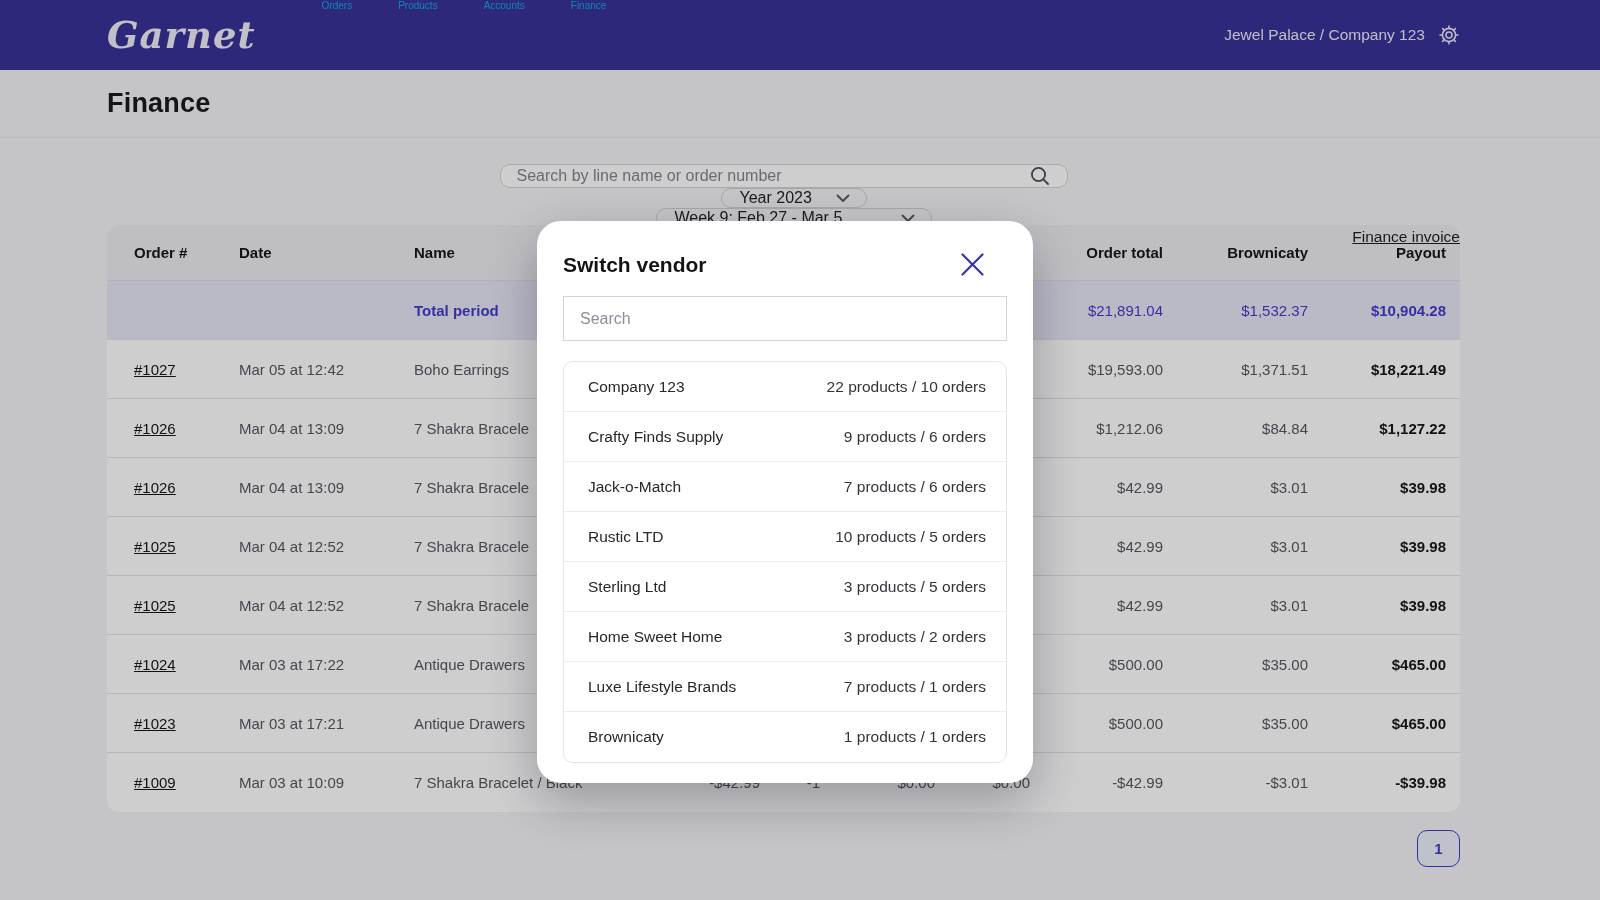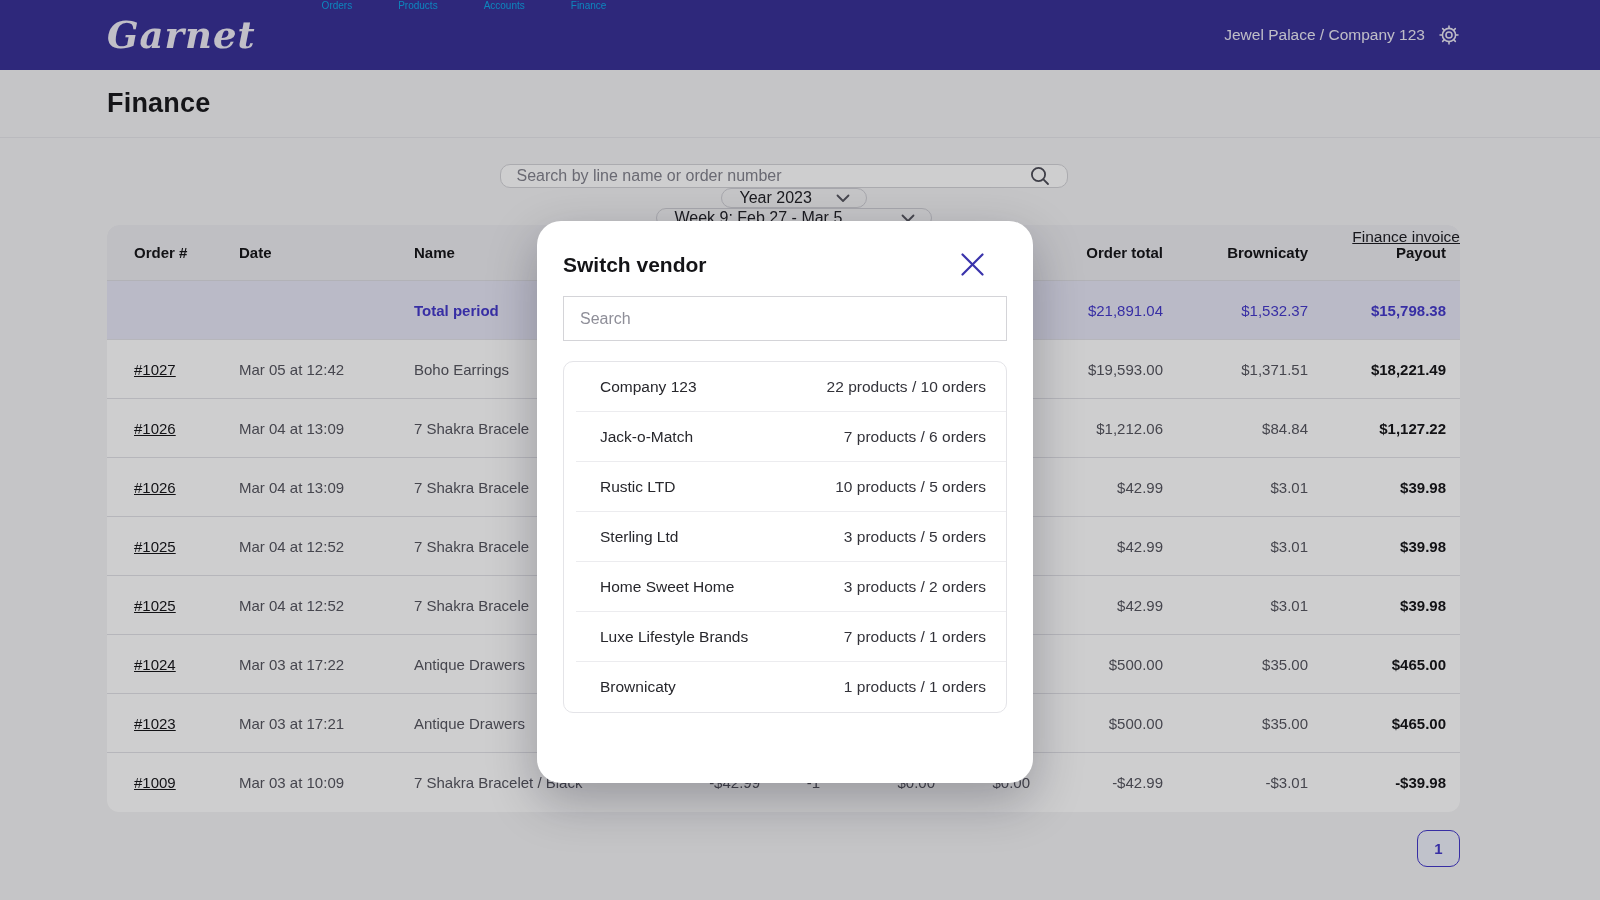--- a/index.html
+++ b/index.html
@@ -125,21 +125,21 @@
   .modal-head h2{font-size:21px;font-weight:700;color:#141417;}
   .close{background:none;border:none;cursor:pointer;display:flex;align-items:center;padding:4px;margin-right:18px;}
   .modal-search{
     width:100%;height:45px;margin-top:15px;
     border:1px solid #d4d4d8;border-radius:0;
     padding:0 16px;font-size:16px;outline:none;
     font-family:"Liberation Sans", sans-serif;color:var(--ink);
   }
   .modal-search::placeholder{color:#8e8e98;}
   .vendor-list{
-    margin-top:20px;border:1px solid #e4e4e8;border-radius:10px;overflow:hidden;padding-left:12px;
+    margin-top:20px;border:1px solid #e4e4e8;border-radius:10px;overflow:hidden;
   }
   .vendor-row{
     height:50px;display:flex;align-items:center;justify-content:space-between;
     padding:0 20px 0 24px;border-bottom:1px solid #ececef;cursor:pointer;
     font-size:15.5px;
   }
   .vendor-row:last-child{border-bottom:none;}
   .vendor-name{color:#27272c;}
   .vendor-stats{color:#33333a;}
 </style>
@@ -222,21 +222,21 @@
       <div class="trow total">
         <span class="cell c0"></span>
         <span class="cell c1"></span>
         <span class="cell c2">Total period</span>
         <span class="cell c3"></span>
         <span class="cell c4"></span>
         <span class="cell c5"></span>
         <span class="cell c6"></span>
         <span class="cell c7">$21,891.04</span>
         <span class="cell c8">$1,532.37</span>
-        <span class="cell c9">$15,798.38</span>
+        <span class="cell c9">$10,904.28</span>
       </div>
       <div class="trow">
         <span class="cell c0"><a class="order-link">#1027</a></span>
         <span class="cell c1">Mar 05 at 12:42</span>
         <span class="cell c2">Boho Earrings</span>
         <span class="cell c3"></span>
         <span class="cell c4"></span>
         <span class="cell c5"></span>
         <span class="cell c6"></span>
         <span class="cell c7">$19,593.00</span>
@@ -346,20 +346,24 @@
       </svg>
     </button>
   </div>
   <input type="text" class="modal-search" placeholder="Search" style="">
   <div class="vendor-list" id="vendorList">
       <div class="vendor-row">
         <span class="vendor-name">Company 123</span>
         <span class="vendor-stats">22 products / 10 orders</span>
       </div>
       <div class="vendor-row">
+        <span class="vendor-name">Crafty Finds Supply</span>
+        <span class="vendor-stats">9 products / 6 orders</span>
+      </div>
+      <div class="vendor-row">
         <span class="vendor-name">Jack-o-Match</span>
         <span class="vendor-stats">7 products / 6 orders</span>
       </div>
       <div class="vendor-row">
         <span class="vendor-name">Rustic LTD</span>
         <span class="vendor-stats">10 products / 5 orders</span>
       </div>
       <div class="vendor-row">
         <span class="vendor-name">Sterling Ltd</span>
         <span class="vendor-stats">3 products / 5 orders</span>

